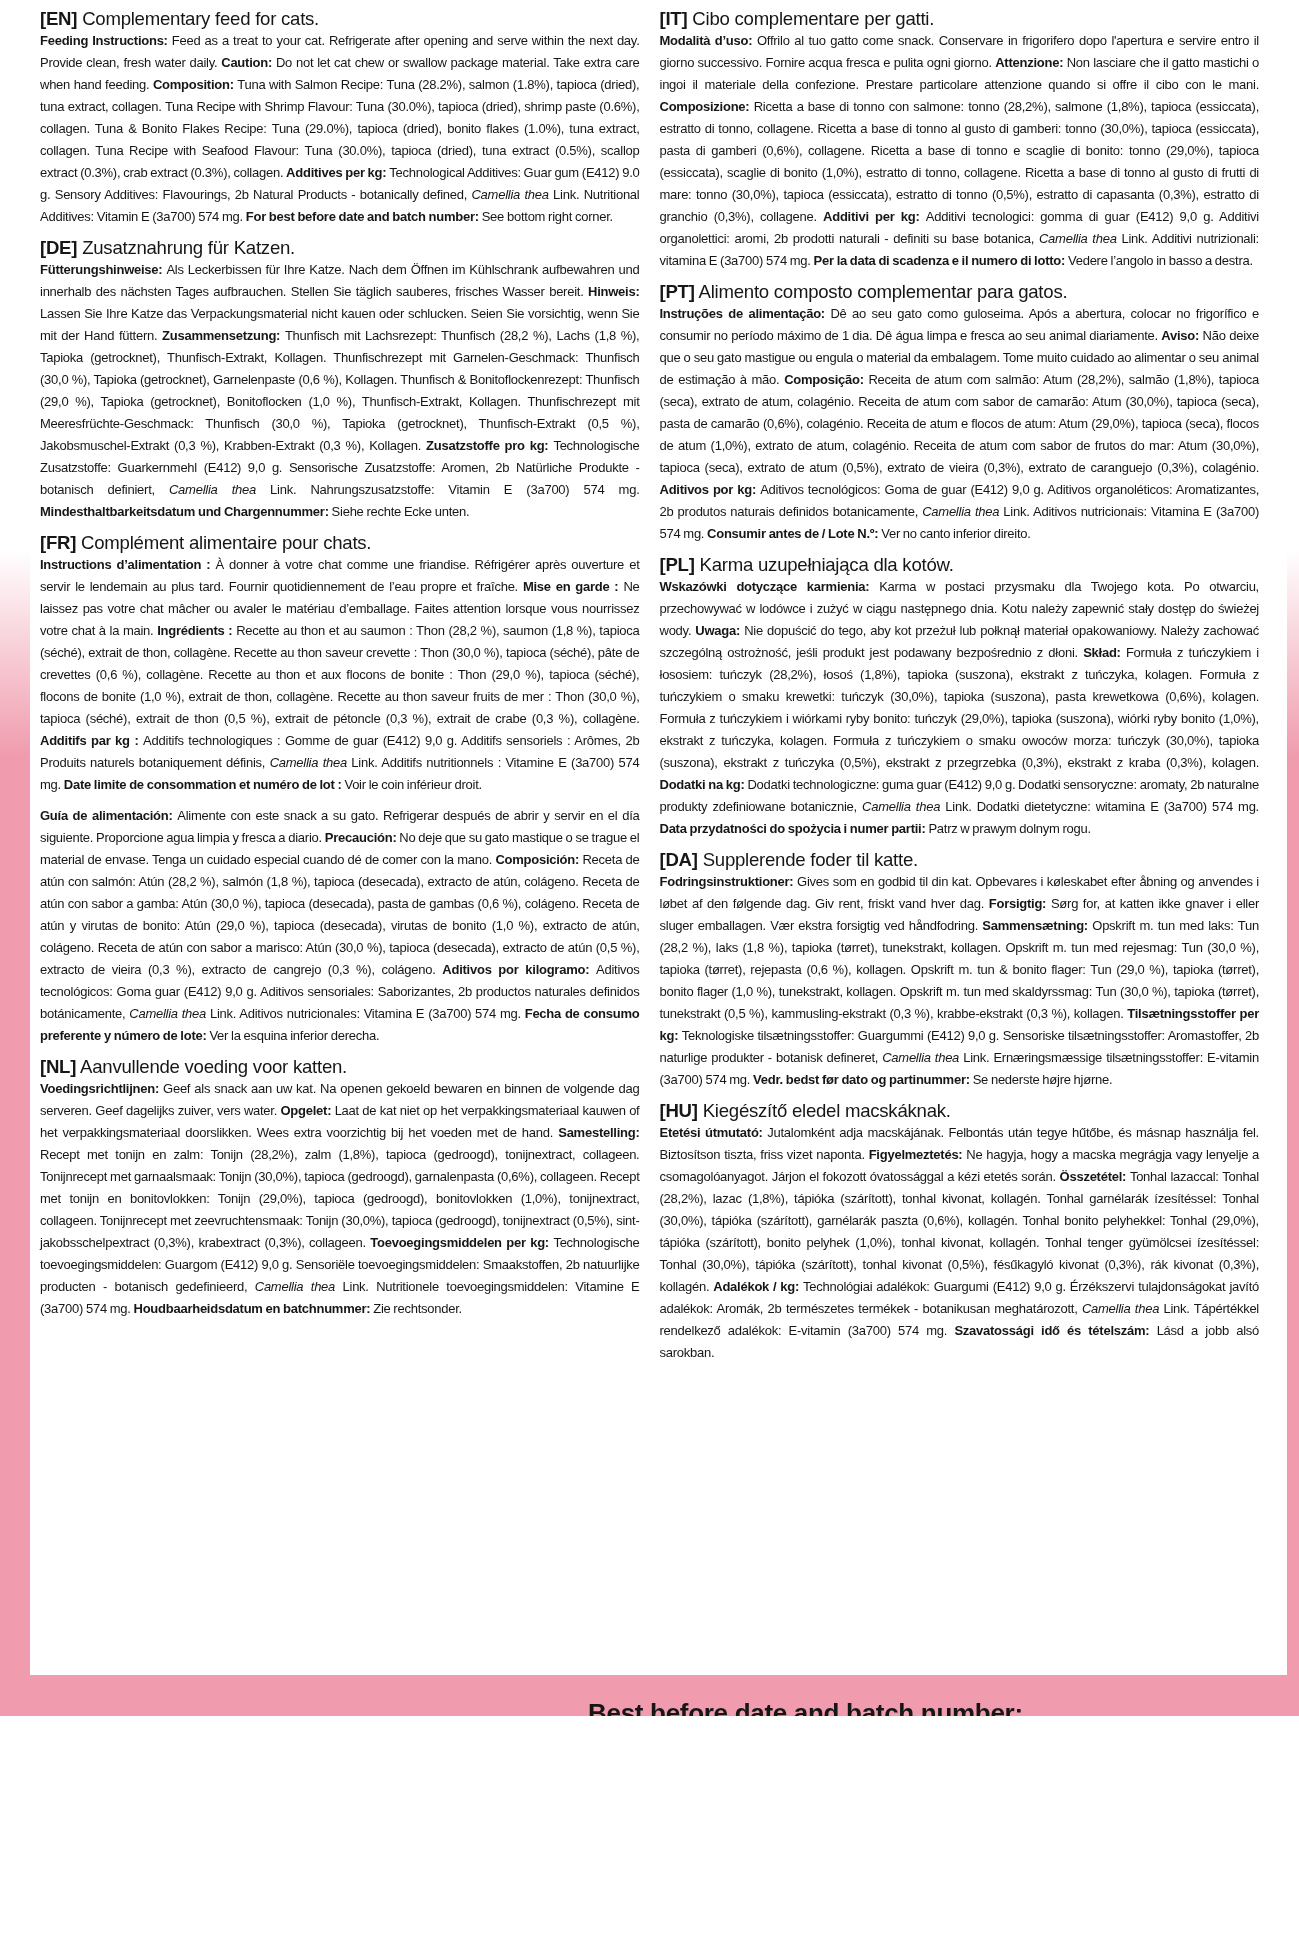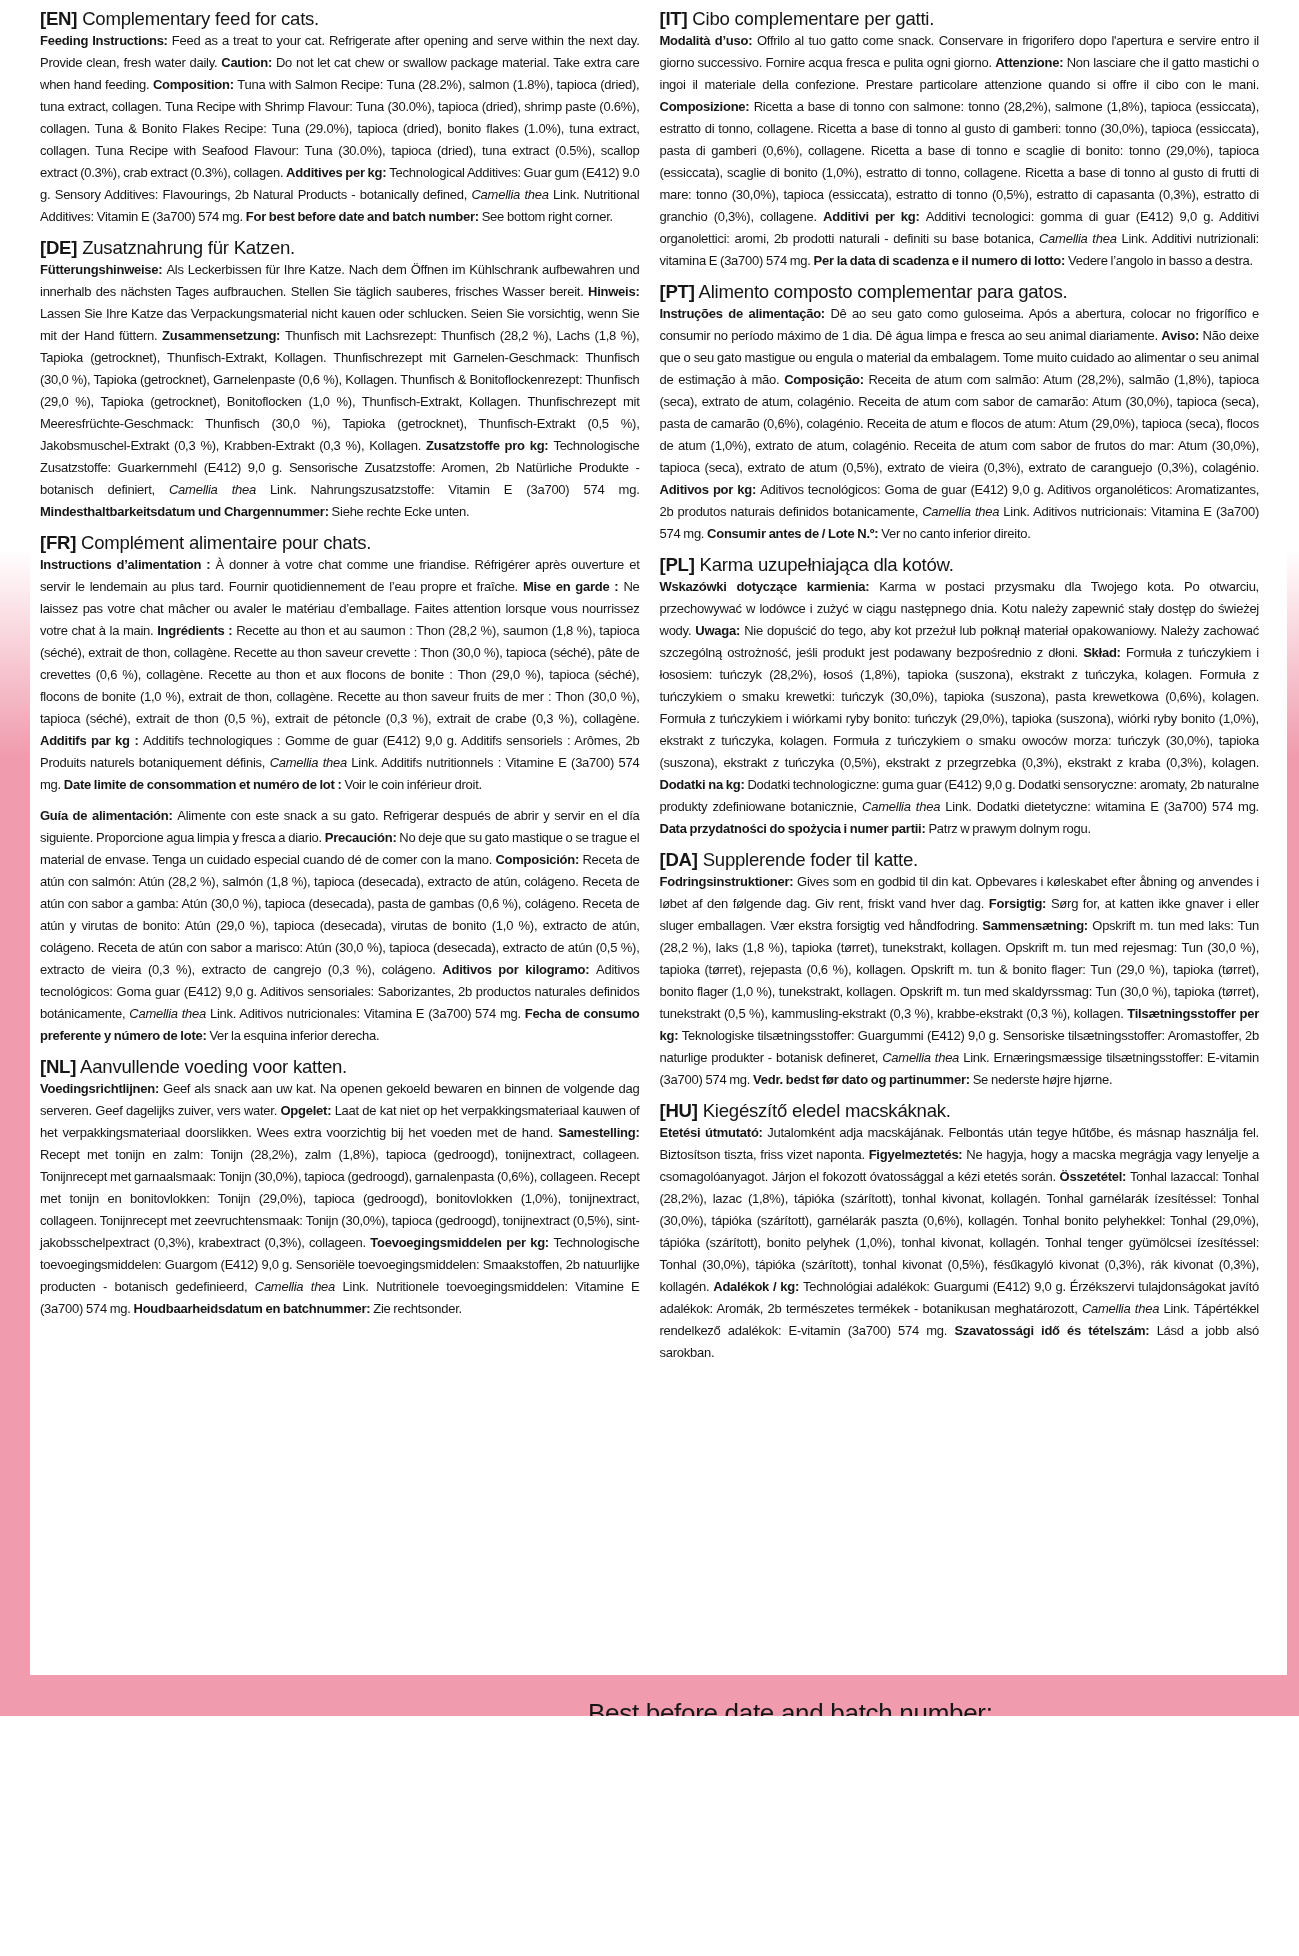--- a/index.html
+++ b/index.html
@@ -13,21 +13,21 @@
 
   .columns{ position:absolute; left:40px; top:8px; width:1219px; display:flex; gap:20px; }
   .col{ width:50%; }
   section{ margin:0 0 9px 0; }
   .tag-line{ margin:0; font-size:18.6px; line-height:22px; letter-spacing:-0.25px; }
   .tag-line b.tag{ font-weight:700; }
   .body{ margin:0; font-size:13px; line-height:22px; letter-spacing:-0.25px;
          text-align:justify; hyphens:auto; -webkit-hyphens:auto; word-spacing:-0.5px; }
   .body b{ font-weight:700; } .body i{ font-style:italic; }
 
-  .best-before{ position:absolute; left:588px; top:1698px; font-size:26px; letter-spacing:-0.3px; }
+  .best-before{ position:absolute; left:588px; top:1698px; font-size:26px; letter-spacing:-0.3px;font-weight:bold; }
 
   .barcode{ position:absolute; left:78px; top:1745px; width:269px; height:166px; }
   .bars{ display:flex; align-items:flex-start; height:160px; }
   .module{ width:2.83px; height:132px; }
   .module.on{ background:#151515; }
   .module.guard{ height:158px; }
   .bc-digits{ position:absolute; left:0; top:130px; width:100%; height:32px; font-size:34px; line-height:30px; }
   .bc-digits span{ position:absolute; top:0; }
   .d-first{ left:-34px; }
   .d-g1{ left:10px; width:120px; text-align:center;margin-left:40px; }

